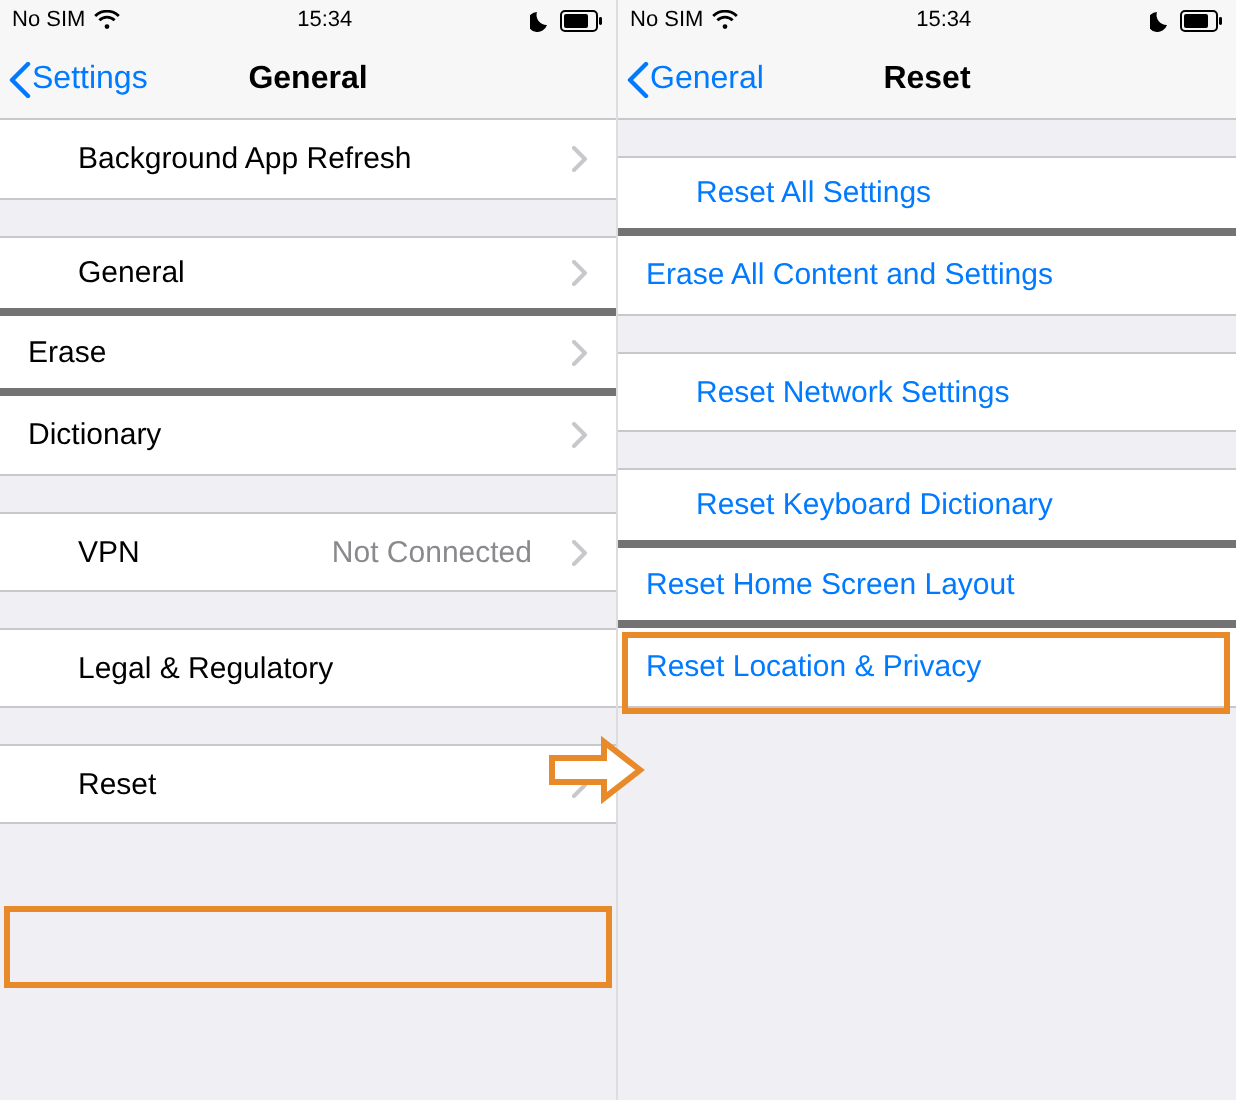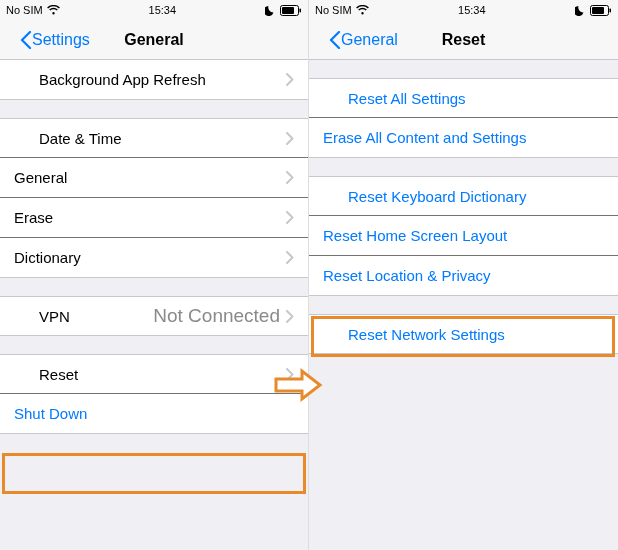--- a/index.html
+++ b/index.html
@@ -48,21 +48,21 @@
     border-bottom: 1px solid #c8c8cc;
     display: flex;
     align-items: center;
     position: relative;
   }
   .nav-back {
     display: flex;
     align-items: center;
     color: #007aff;
     font-size: 16px;
-    padding-left: 20px;
+    padding-left: 4px;
     cursor: pointer;
   }
   .nav-back svg { display: block; }
   .nav-title {
     position: absolute;
     left: 0; right: 0;
     text-align: center;
     font-size: 16px;
     font-weight: 600;
     color: #000;
@@ -75,32 +75,32 @@
     background: #efeff4;
   }
   .group { margin-top: 18px; }
   .group.first { margin-top: 0; }
   .row {
     background: #fff;
     min-height: 40px;
     display: flex;
     align-items: center;
     padding: 0 14px 0 14px;
-    border-bottom: 1px solid #737373;
+    border-bottom: 4px solid #737373;
     font-size: 15px;
     color: #000;
     position: relative;
     cursor: pointer;
   }
   .row.indent { padding-left: 32px; }
   .group .row:last-child { border-bottom: 1px solid #c8c8cc; }
   .group .row:first-child { border-top: 1px solid #c8c8cc; padding-left: 39px; }
   .group.first .row:first-child { border-top: none; }
   .row .label { flex: 1; }
-  .row .detail { color: #8a8a8e; font-size: 19px; margin-right: 6px; }
+  .row .detail { color: #8a8a8e; font-size: 15px; margin-right: 20px; }
   .row.link { color: #007aff; }
   .chev {
     color: #c7c7cc;
     display: flex;
     align-items: center;
   }
   
   .highlight-reset {
     position: absolute;
     border: 3px solid #e88a2a;
@@ -165,28 +165,20 @@
           <span class="label">Background App Refresh</span>
           <span class="chev">
               <svg width="8" height="13" viewBox="0 0 8 13">
                 <path d="M1 1l5.5 5.5L1 12" stroke="#c7c7cc" stroke-width="2" fill="none" stroke-linecap="round" stroke-linejoin="round"></path>
               </svg>
             </span>
         </div>
       </div>
       <div class="group">
         <div class="row">
-          <span class="label">Date &amp; Time</span>
-          <span class="chev">
-              <svg width="8" height="13" viewBox="0 0 8 13">
-                <path d="M1 1l5.5 5.5L1 12" stroke="#c7c7cc" stroke-width="2" fill="none" stroke-linecap="round" stroke-linejoin="round"></path>
-              </svg>
-            </span>
-        </div>
-        <div class="row">
           <span class="label">General</span>
           <span class="chev">
               <svg width="8" height="13" viewBox="0 0 8 13">
                 <path d="M1 1l5.5 5.5L1 12" stroke="#c7c7cc" stroke-width="2" fill="none" stroke-linecap="round" stroke-linejoin="round"></path>
               </svg>
             </span>
         </div>
         <div class="row">
           <span class="label">Erase</span>
           <span class="chev">
@@ -210,29 +202,31 @@
           <span class="detail">Not Connected</span>
           <span class="chev">
               <svg width="8" height="13" viewBox="0 0 8 13">
                 <path d="M1 1l5.5 5.5L1 12" stroke="#c7c7cc" stroke-width="2" fill="none" stroke-linecap="round" stroke-linejoin="round"></path>
               </svg>
             </span>
         </div>
       </div>
       <div class="group">
         <div class="row">
+          <span class="label">Legal &amp; Regulatory</span>
+        </div>
+      </div>
+      <div class="group">
+        <div class="row">
           <span class="label">Reset</span>
           <span class="chev">
               <svg width="8" height="13" viewBox="0 0 8 13">
                 <path d="M1 1l5.5 5.5L1 12" stroke="#c7c7cc" stroke-width="2" fill="none" stroke-linecap="round" stroke-linejoin="round"></path>
               </svg>
             </span>
-        </div>
-        <div class="row link">
-          <span class="label">Shut Down</span>
         </div>
       </div>
     </div>
   </div>
 
   <div class="phone">
 
     <div class="status-bar">
       <div class="status-left">
         <span>No SIM</span>
@@ -273,32 +267,32 @@
       <div class="group">
         <div class="row link">
           <span class="label">Reset All Settings</span>
         </div>
         <div class="row link">
           <span class="label">Erase All Content and Settings</span>
         </div>
       </div>
       <div class="group">
         <div class="row link">
+          <span class="label">Reset Network Settings</span>
+        </div>
+      </div>
+      <div class="group">
+        <div class="row link">
           <span class="label">Reset Keyboard Dictionary</span>
         </div>
         <div class="row link">
           <span class="label">Reset Home Screen Layout</span>
         </div>
         <div class="row link">
           <span class="label">Reset Location &amp; Privacy</span>
-        </div>
-      </div>
-      <div class="group">
-        <div class="row link">
-          <span class="label">Reset Network Settings</span>
         </div>
       </div>
     </div>
   </div>
 
 </div>
 
 <div class="highlight-reset" style="left:2px; top:453px; width:304px; height:41px;"></div>
 <div class="highlight-reset" style="left:311px; top:316px; width:304px; height:41px;"></div>
 

